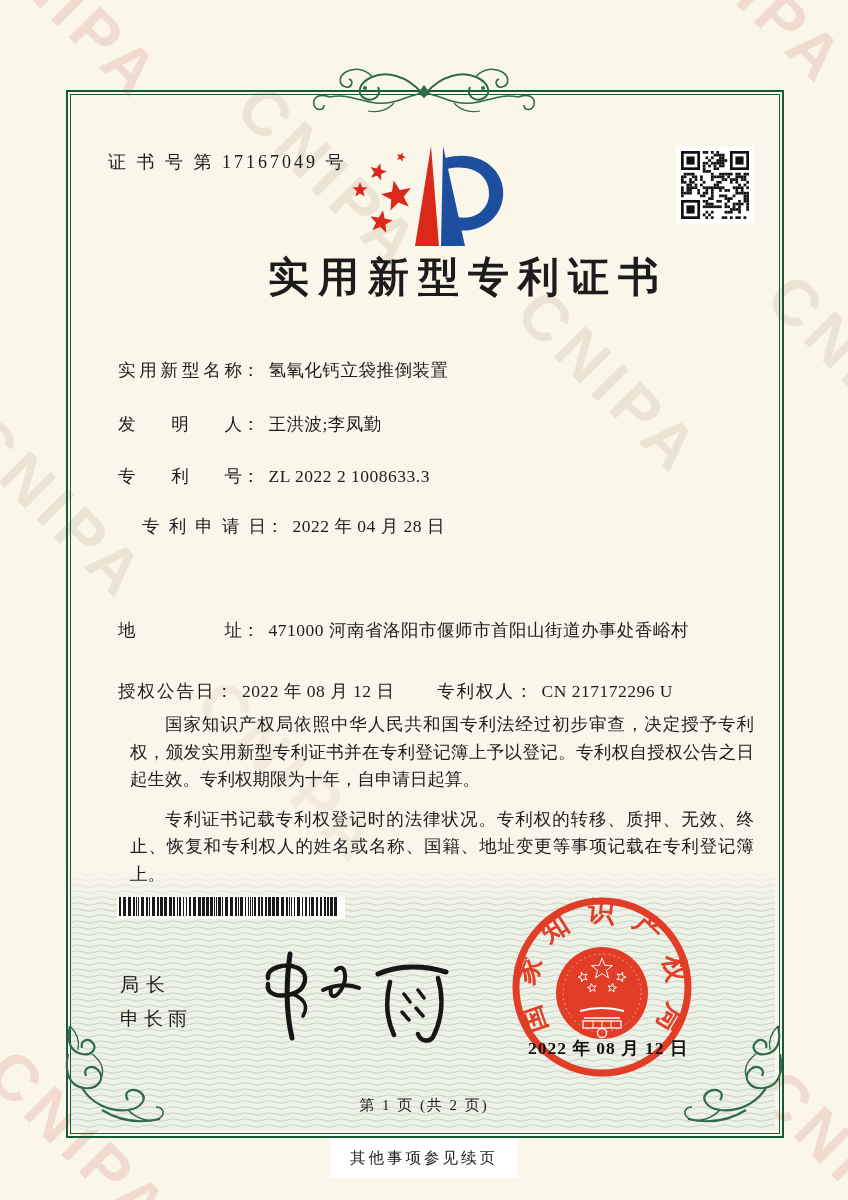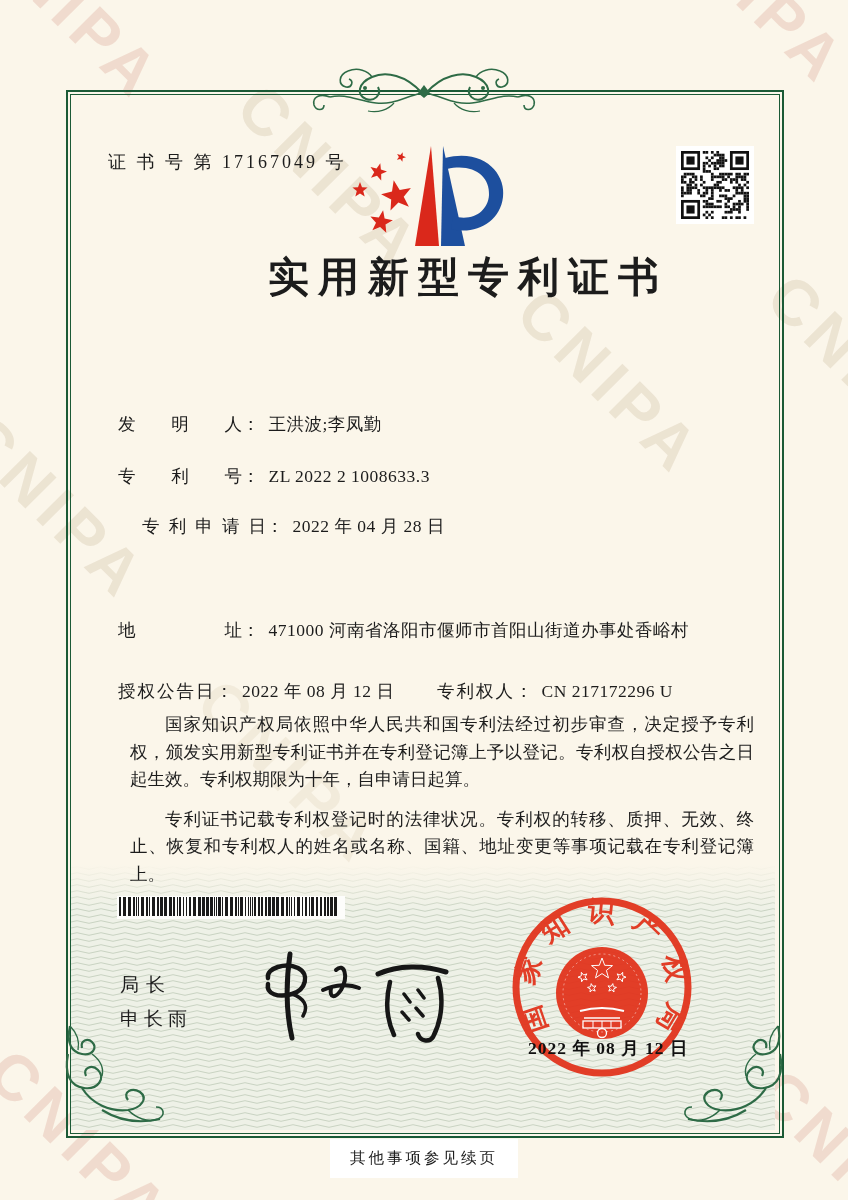--- a/index.html
+++ b/index.html
@@ -379,20 +379,23 @@
         <rect x="51.68000000000001" y="2.72" width="13.600000000000001" height="13.600000000000001" fill="#fff"></rect>
         <rect x="54.400000000000006" y="5.44" width="8.16" height="8.16" fill="#111"></rect>
         <rect x="0" y="48.96" width="19.040000000000003" height="19.040000000000003" fill="#111"></rect>
         <rect x="2.72" y="51.68000000000001" width="13.600000000000001" height="13.600000000000001" fill="#fff"></rect>
         <rect x="5.44" y="54.400000000000006" width="8.16" height="8.16" fill="#111"></rect>
       </svg>
   </div>
 
   <div class="title">实用新型专利证书</div>
 
+  <div class="frow" style="top:358px;">
+    <span class="flabel">实用新型名称</span><span>：</span><span class="fvalue">氢氧化钙立袋推倒装置</span>
+  </div>
   <div class="frow" style="top:412px;">
     <span class="flabel">发明人</span><span>：</span><span class="fvalue">王洪波;李凤勤</span>
   </div>
   <div class="frow" style="top:464px;">
     <span class="flabel">专利号</span><span>：</span><span class="fvalue">ZL 2022 2 1008633.3</span>
   </div>
   <div class="frow" style="top:514px;margin-left:24px;">
     <span class="flabel">专利申请日</span><span>：</span><span class="fvalue">2022 年 04 月 28 日</span>
   </div>
   <div class="frow" style="top:618px;">
@@ -513,15 +516,16 @@
         </g>
       <path d="M76,122 Q98,116 120,122" stroke="#ffffff" stroke-width="2" fill="none"></path>
       <path d="M80,129 L116,129" stroke="#ffffff" stroke-width="1.6" fill="none"></path>
       <rect x="79" y="132" width="38" height="7" fill="none" stroke="#ffffff" stroke-width="1.3"></rect>
       <path d="M89,132 L89,139 M98,132 L98,139 M107,132 L107,139" stroke="#ffffff" stroke-width="1"></path>
       <circle cx="98" cy="144" r="4.5" fill="none" stroke="#ffffff" stroke-width="1.3"></circle>
     </g>
   </svg>
   <div class="seal-date">2022 年 08 月 12 日</div>
 
+  <div class="page-info">第 1 页 (共 2 页)</div>
   <div class="footer-note">其他事项参见续页</div>
 
 </div>
 
 </body></html>

